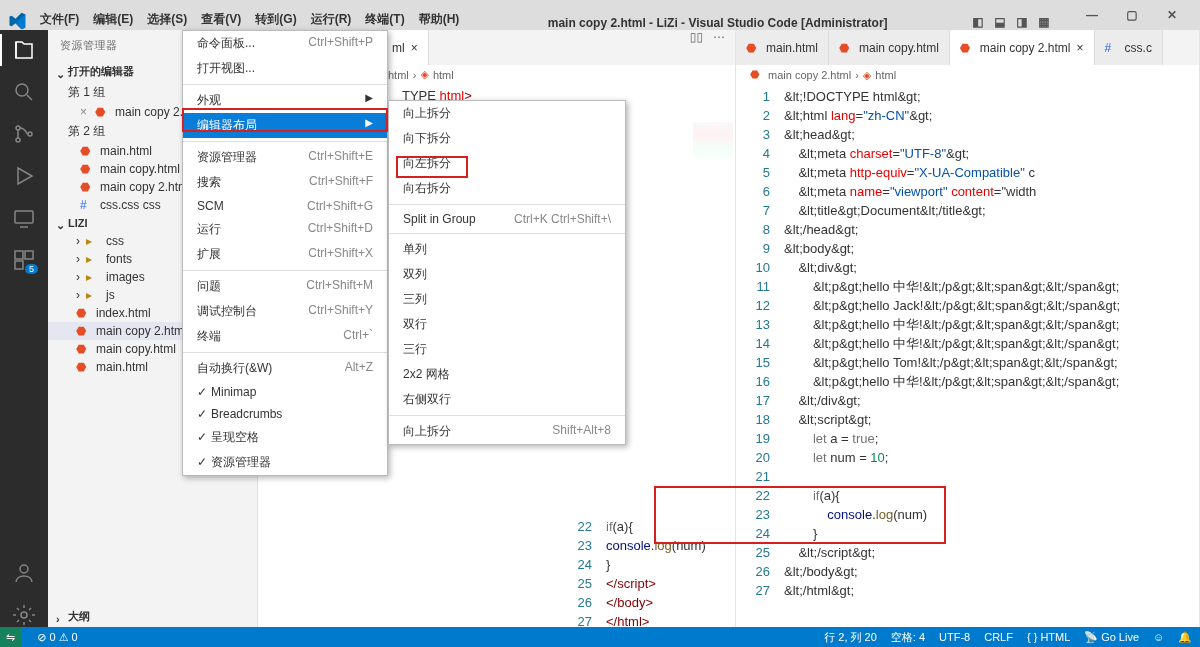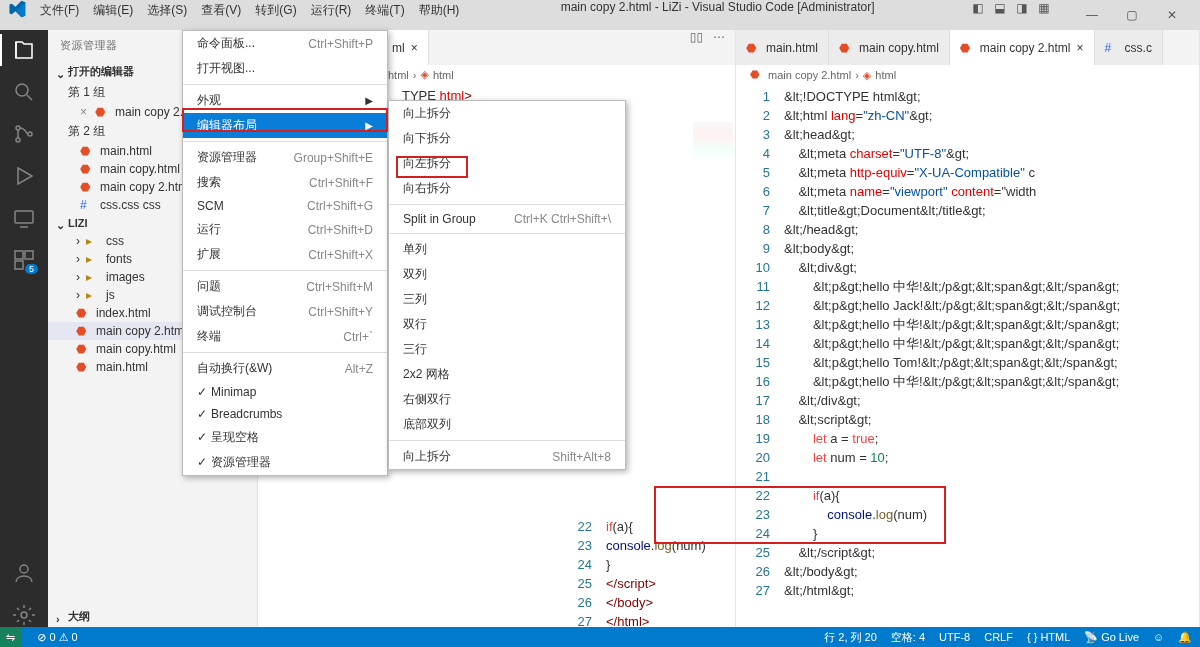--- a/index.html
+++ b/index.html
@@ -1,18 +1,18 @@
 <!DOCTYPE html>
 <html><head>
 <meta charset="utf-8">
 <style>
 * { margin:0; padding:0; box-sizing:border-box; font-family:"Segoe UI",Tahoma,sans-serif; }
 body { width:1200px; height:647px; background:#fff; overflow:hidden; color:#333; font-size:12px; position:relative; }
 
-.titlebar { height:30px; background:#dddddd; display:flex; align-items:flex-start; padding:0 8px; }
+.titlebar { height:30px; background:#dddddd; display:flex; align-items:flex-end; padding:0 8px;font-weight:bold; }
 .titlebar .logo { width:18px; height:18px; margin-right:8px; }
 .menu { display:flex; gap:2px; }
 .menu span { padding:2px 6px; cursor:default; }
 .title-center { flex:1; text-align:center; color:#333; font-size:12px; }
 .title-icons { display:flex; gap:6px; align-items:center; }
 .title-icons span { width:16px; height:16px; display:inline-flex; align-items:center; justify-content:center; color:#555; }
 .win-controls { display:flex; margin-left:20px; }
 .win-controls span { width:40px; height:30px; display:flex; align-items:center; justify-content:center; color:#555; }
 
 .main { display:flex; height:597px; }
@@ -44,29 +44,29 @@
 .tab { height:35px; padding:0 10px; background:#ececec; display:flex; align-items:center; gap:6px; border-right:1px solid #ddd; font-size:12px; }
 .tab.active { background:#fff; }
 .tab-actions { margin-left:auto; display:flex; gap:10px; padding-right:10px; color:#666; }
 .breadcrumb { padding:3px 14px; font-size:11px; color:#666; display:flex; align-items:center; gap:4px; background:#fff; }
 .code-area { flex:1; display:flex; font-family:Consolas,monospace; font-size:13px; line-height:19px; position:relative; overflow:hidden; }
 .gutter { width:48px; text-align:right; padding-right:14px; color:#237893; padding-top:2px; }
 .code { flex:1; white-space:pre; padding-top:2px; color:#333; }
 .tag { color:#800000; }
 .attr { color:#e50000; }
 .str { color:#0451a5; }
-.kw { color:#ef4444; }
+.kw { color:#737373; }
 .fn { color:#795e26; }
 .num { color:#098658; }
 .ent { color:#001080; }
 .minimap { position:absolute; right:2px; top:38px; width:40px; height:40px; background:linear-gradient(#eee,#fdd,#dfe,#fff); opacity:0.4; }
 
 
 .dropdown { position:absolute; background:#fff; border:1px solid #bbb; box-shadow:2px 2px 6px rgba(0,0,0,0.3); z-index:100; font-size:12px; }
-.dropdown .item { padding:4px 14px; display:flex; justify-content:space-between; gap:30px; align-items:center; }
+.dropdown .item { padding:4px 14px; display:flex; justify-content:space-between; gap:30px; align-items:flex-start; }
 .dropdown .item .sc { color:#888; }
 .dropdown hr { border:none; border-top:1px solid #ddd; margin:3px 0; }
 .dropdown .item.hl { background:#0a7dd8; color:#fff; }
 .dropdown .item .arrow { font-size:10px; }
 .check { width:14px; display:inline-block; color:#333; }
 .menu1 { left:182px; top:30px; width:206px; }
 .menu2 { left:388px; top:100px; width:238px; }
 .red-box { position:absolute; border:2px solid #d62020; pointer-events:none; z-index:200; }
 .rb1 { left:182px; top:108px; width:206px; height:24px; }
 .rb2 { left:396px; top:156px; width:72px; height:22px; }
@@ -347,21 +347,21 @@
       <span>外观</span>
       <span class="arrow">▶</span>
     </div>
   <div class="item hl">
       <span>编辑器布局</span>
       <span class="arrow">▶</span>
     </div>
   <hr>
   <div class="item">
       <span>资源管理器</span>
-      <span class="sc">Group+Shift+E</span>
+      <span class="sc">Ctrl+Shift+E</span>
     </div>
   <div class="item">
       <span>搜索</span>
       <span class="sc">Ctrl+Shift+F</span>
     </div>
   <div class="item">
       <span>SCM</span>
       <span class="sc">Ctrl+Shift+G</span>
     </div>
   <div class="item">
@@ -436,23 +436,20 @@
       <span>双行</span>
     </div>
   <div class="item">
       <span>三行</span>
     </div>
   <div class="item">
       <span>2x2 网格</span>
     </div>
   <div class="item">
       <span>右侧双行</span>
-    </div>
-  <div class="item">
-      <span>底部双列</span>
     </div>
   <hr>
   <div class="item">
       <span>向上拆分</span>
       <span class="sc">Shift+Alt+8</span>
     </div>
 </div>
 
 <div class="red-box rb1"></div>
 <div class="red-box rb2"></div>

